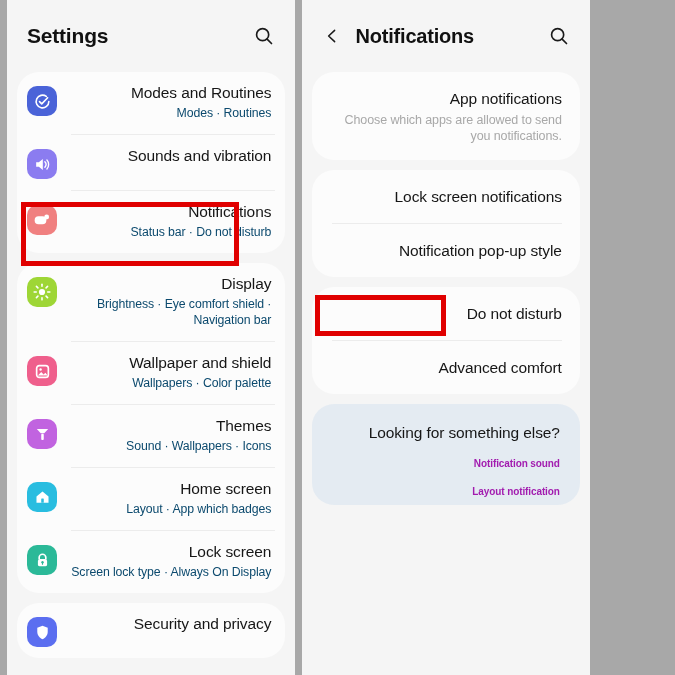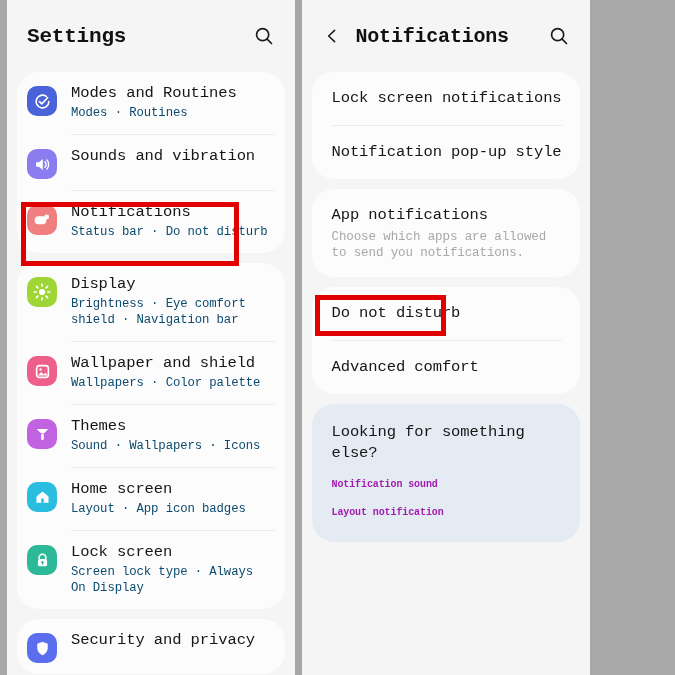--- a/index.html
+++ b/index.html
@@ -7,21 +7,20 @@
     width: 675px; height: 675px;
     background: #a8a8a8;
     font-family: "Liberation Sans", sans-serif;
     overflow: hidden;
   }
   .screenshot {
     position: relative;
     width: 596px; height: 675px;
     background: #a8a8a8;
     display: flex;
-    font-family: Liberation Mono, monospace;
   }
 
   
   .panel {
     position: relative;
     height: 675px;
     background: #f5f5f5;
     overflow: hidden;
   }
   .panel-left  { width: 327px; margin-left: 7px; }
@@ -57,20 +56,21 @@
     color: #1a1a1a;
     cursor: pointer;
   }
 
   
   .body {
     height: 603px;
     overflow: hidden;
     background: #f5f5f5;
     padding: 0 10px;
+    text-align: right;
   }
   .card {
     background: #fcfcfc;
     border-radius: 22px;
     margin-bottom: 10px;
     overflow: hidden;
   }
 
   
   .row {
@@ -131,21 +131,21 @@
   .rdivider {
     height: 1px;
     background: #ececec;
     margin: 0 18px 0 20px;
   }
 
   
   .tip-card {
     background: #e4ebf2;
     border-radius: 22px;
-    padding: 18px 20px 20px 20px;
+    padding: 18px 20px 4px 20px;
     margin-bottom: 10px;
   }
   .tip-title {
     font-size: 15.5px;
     color: #161616;
     line-height: 21px;
     margin-bottom: 11px;
     letter-spacing: -0.1px;
   }
   .tip-link {
@@ -296,21 +296,21 @@
 
         <div class="row">
           <div class="row-icon" style="background:#29bde0">
             <svg width="19" height="19" viewBox="0 0 24 24" fill="#fff">
               <path d="M12 4.3L4.4 10.6v8.1h15.2v-8.1L12 4.3z"></path>
               <rect x="10.4" y="13.4" width="3.2" height="5.3" rx="0.5" fill="#29bde0"></rect>
             </svg>
           </div>
           <div class="row-text">
             <div class="row-title">Home screen</div>
-            <div class="row-sub">Layout  ·  App icon badges</div>
+            <div class="row-sub">Layout  ·  App which badges</div>
           </div>
         </div>
         <div class="divider"></div>
 
         <div class="row">
           <div class="row-icon" style="background:#2bb998">
             <svg width="19" height="19" viewBox="0 0 24 24">
               <path d="M7.8 10.4V8.3a4.2 4.2 0 0 1 8.4 0v2.1" fill="none" stroke="#fff" stroke-width="2.1"></path>
               <rect x="6.2" y="10.2" width="11.6" height="9.2" rx="2.4" fill="#fff"></rect>
               <circle cx="12" cy="14.2" r="1.5" fill="#2bb998"></circle>
@@ -359,32 +359,32 @@
           <circle cx="10.5" cy="10.5" r="6.6"></circle>
           <line x1="15.4" y1="15.4" x2="20.2" y2="20.2"></line>
         </svg>
       </div>
     </div>
 
     <div class="body">
 
       <div class="card">
         <div class="rrow">
+          <div class="rrow-title">App notifications</div>
+          <div class="rrow-sub">Choose which apps are allowed to send you notifications.</div>
+        </div>
+      </div>
+
+      <div class="card">
+        <div class="rrow">
           <div class="rrow-title">Lock screen notifications</div>
         </div>
         <div class="rdivider"></div>
         <div class="rrow">
           <div class="rrow-title">Notification pop-up style</div>
-        </div>
-      </div>
-
-      <div class="card">
-        <div class="rrow">
-          <div class="rrow-title">App notifications</div>
-          <div class="rrow-sub">Choose which apps are allowed to send you notifications.</div>
         </div>
       </div>
 
       <div class="card">
         <div class="rrow">
           <div class="rrow-title">Do not disturb</div>
         </div>
         <div class="rdivider"></div>
         <div class="rrow">
           <div class="rrow-title">Advanced comfort</div>

